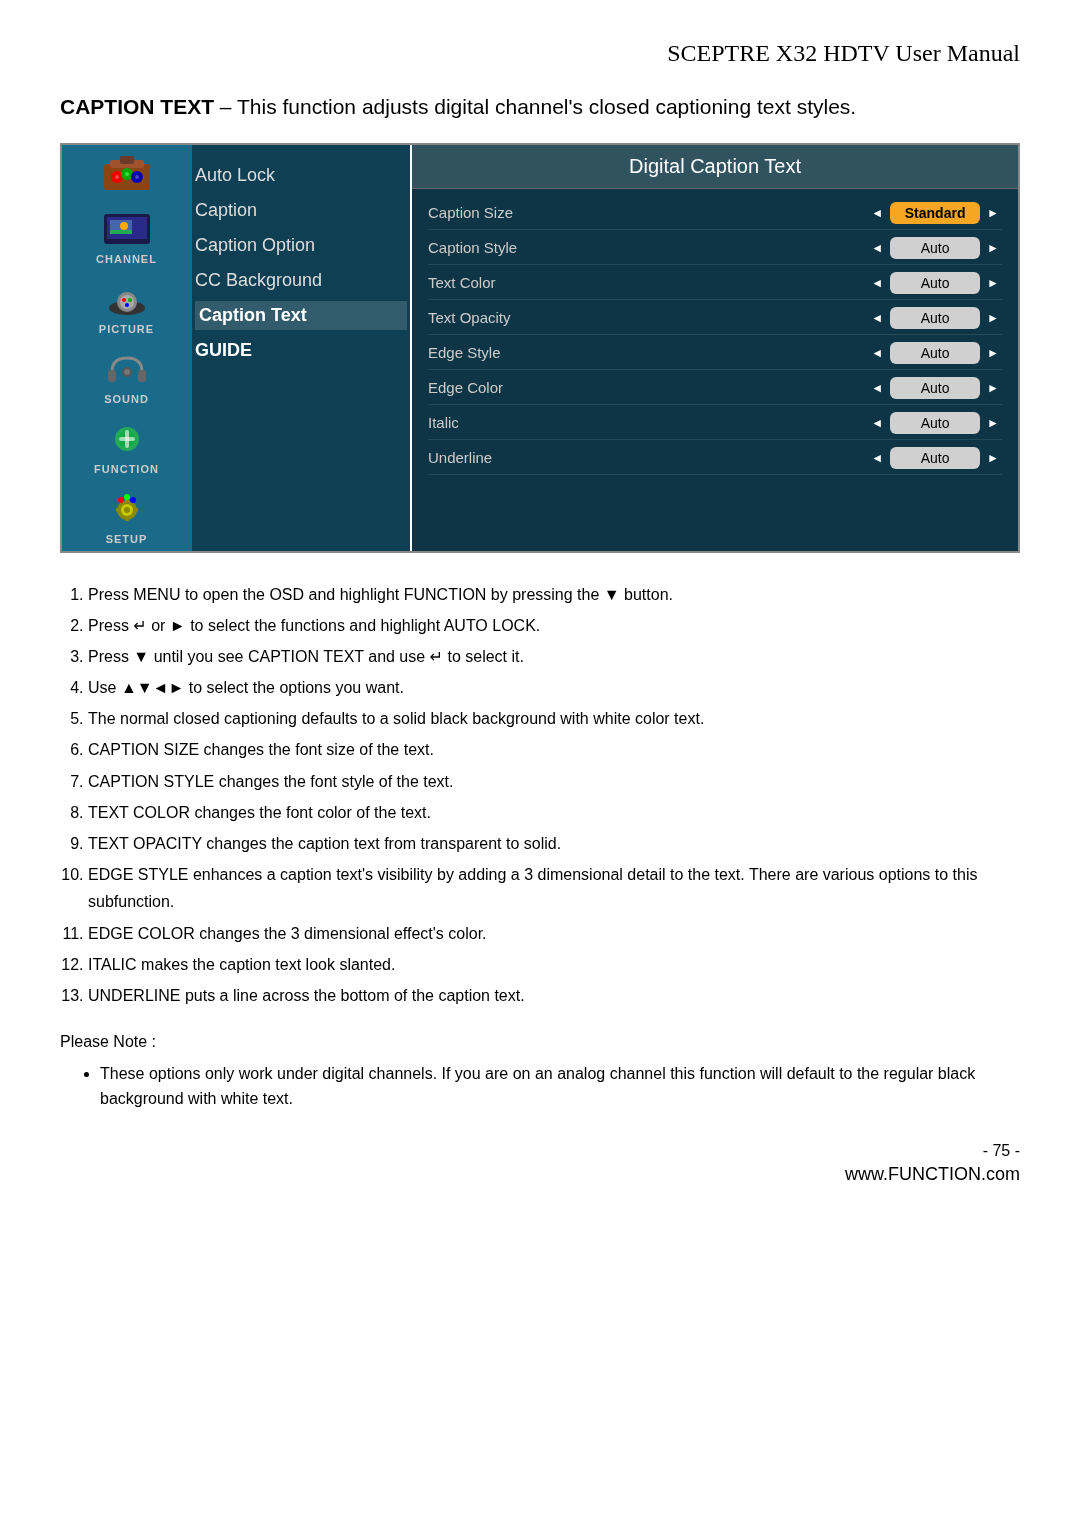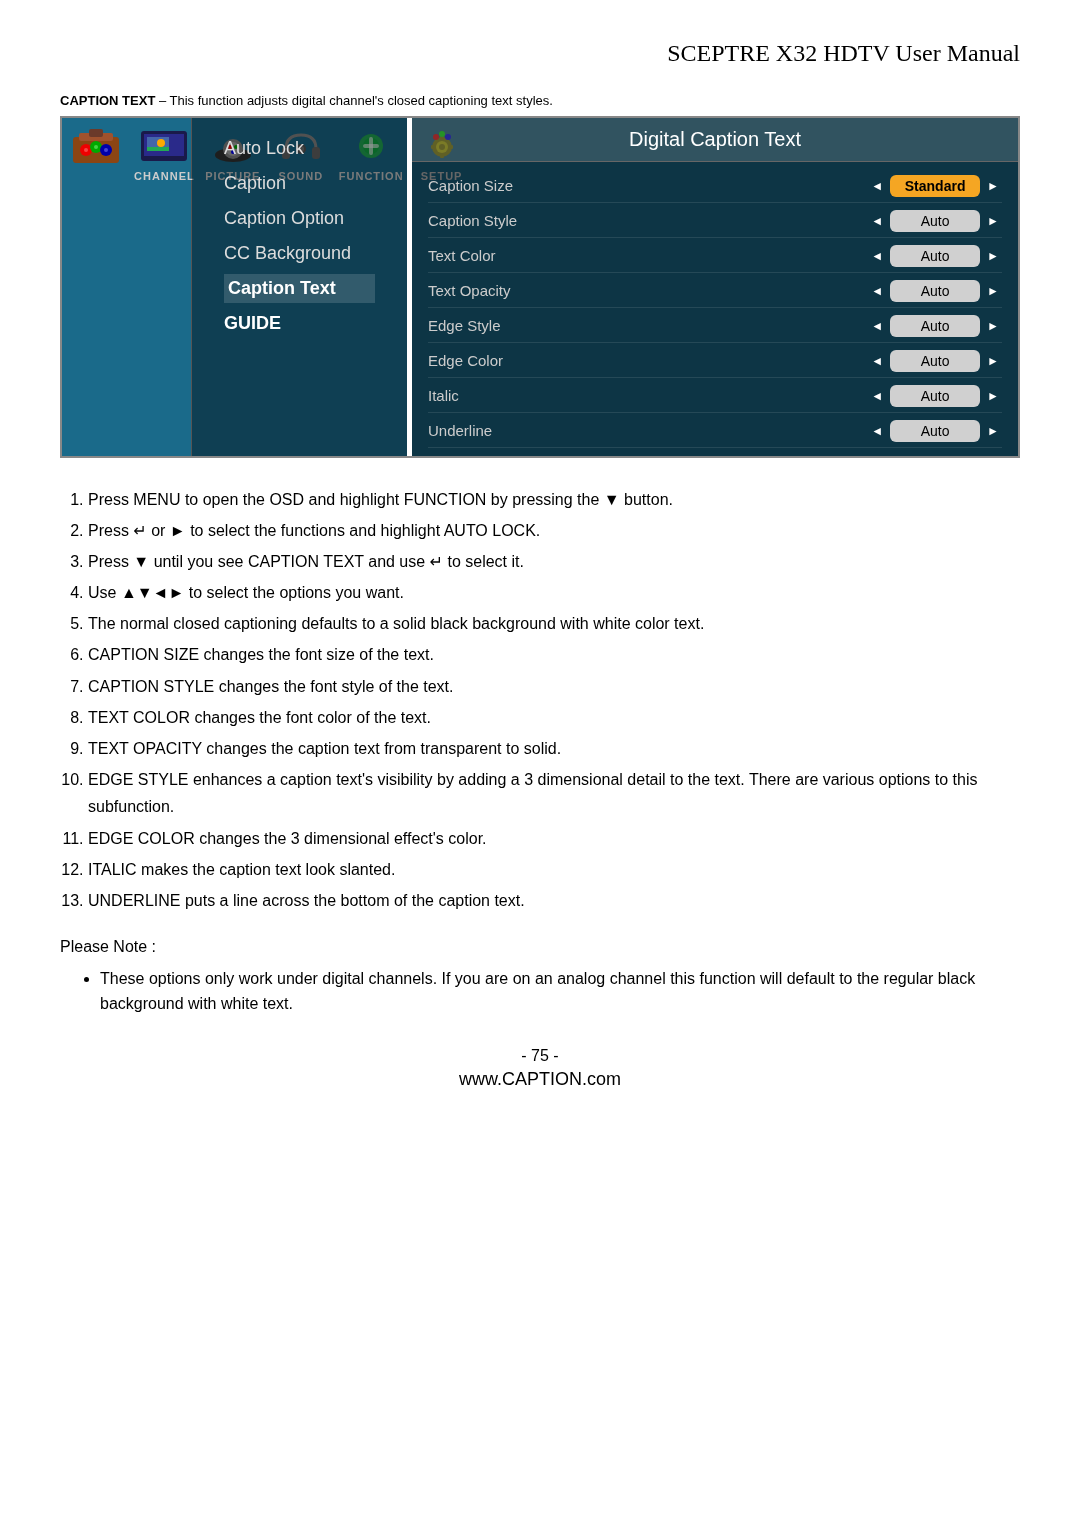--- a/index.html
+++ b/index.html
@@ -14,42 +14,42 @@
 
     .page-title {
       text-align: right;
       font-size: 24px;
       font-weight: normal;
       margin-bottom: 24px;
       font-family: Georgia, serif;
     }
 
     .intro-text {
-      font-size: 13px;
-      margin-bottom: 5px;
+      font-size: 21px;
+      margin-bottom: 20px;
       line-height: 1.5;
     }
 
     .intro-text strong {
       font-weight: bold;
     }
 
     
     .osd-container {
       display: flex;
       border: 2px solid #888;
       background: #1a6a8a;
       margin-bottom: 28px;
       min-height: 310px;
     }
 
     
     .sidebar {
       display: flex;
-      flex-direction: row;
+      flex-direction: column;
       background: #1a6a8a;
       width: 130px;
       border-right: 1px solid #555;
     }
 
     .sidebar-item {
       display: flex;
       flex-direction: column;
       align-items: center;
       padding: 6px 4px;
@@ -69,25 +69,25 @@
       color: #ccc;
       letter-spacing: 1px;
       font-weight: bold;
       margin-top: 2px;
     }
 
     
     .middle-menu {
       background: rgba(0,0,0,0.4);
       width: 220px;
-      padding: 16px 32px;
+      padding: 16px 3px;
       display: flex;
       flex-direction: column;
       gap: 6px;
-      border-right: 5px solid #ffffff;
+      border-right: 2px solid #ffffff;
     }
 
     .menu-item {
       font-size: 18px;
       color: #ddd;
       padding: 4px 0;
       cursor: pointer;
     }
 
     .menu-item.active {
@@ -203,21 +203,21 @@
 
     .note-section ul {
       padding-left: 40px;
     }
 
     .note-section ul li {
       margin-bottom: 4px;
     }
 
     .page-footer {
-      text-align: center;
+      text-align: right;
       font-size: 16px;
       margin-top: 30px;
     }
 
     .page-footer .page-num {
       margin-bottom: 4px;
     }
 
     .page-footer .website {
       font-size: 18px;
@@ -447,14 +447,14 @@
 
 <div class="note-section">
   <p>Please Note :</p>
   <ul>
     <li>These options only work under digital channels. If you are on an analog channel this function will default to the regular black background with white text.</li>
   </ul>
 </div>
 
 <div class="page-footer">
   <div class="page-num">- 75 -</div>
-  <div class="website">www.CAPTION.com</div>
+  <div class="website">www.FUNCTION.com</div>
 </div>
 
 </body></html>

